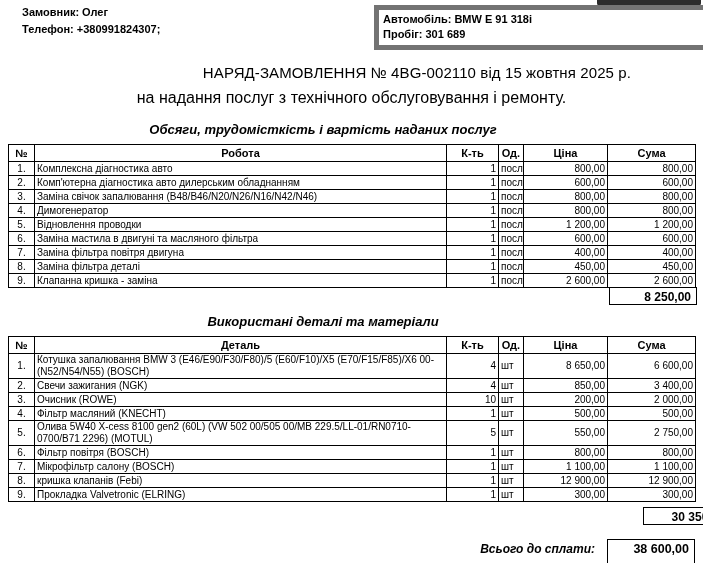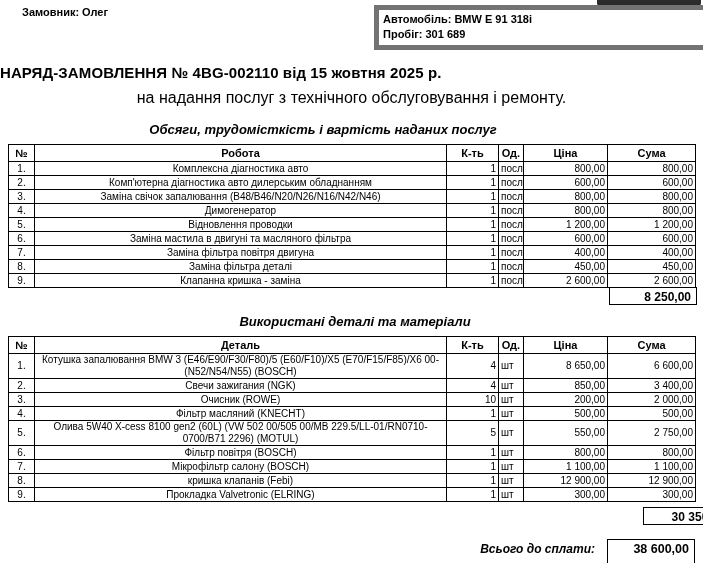--- a/index.html
+++ b/index.html
@@ -64,23 +64,23 @@
     display: flex;
   }
   .vehicle-vin { width: 160px; }
 
   
   .doc-title {
     position: absolute;
     top: 64px;
     left: 0;
     width: 631px;
-    text-align: left;
+    text-align: right;
     font-size: 15px;
-    font-weight: bold;
+    font-weight: normal;
     letter-spacing: 0.1px;
   }
   .doc-subtitle {
     position: absolute;
     top: 89px;
     left: 0;
     width: 703px;
     text-align: center;
     font-size: 16px;
   }
@@ -88,21 +88,21 @@
   
   .section-title {
     position: absolute;
     width: 646px;
     text-align: center;
     font-size: 13px;
     font-weight: bold;
     font-style: italic;
   }
   #services-title { top: 122px; }
-  #parts-title { top: 314px; padding-left: 32px; }
+  #parts-title { top: 314px; }
 
   
   table.grid {
     position: absolute;
     left: 8px;
     width: 687px;
     border-collapse: collapse;
     table-layout: fixed;
     font-size: 10px;
   }
@@ -113,21 +113,21 @@
     line-height: 12px;
     overflow: hidden;
   }
   table.grid th {
     text-align: center;
     font-weight: bold;
     font-size: 11px;
     height: 16px;
   }
   td.c-num { text-align: center; width: 26px; }
-  td.c-name { text-align: center; }
+  td.c-name { text-align: left; }
   td.c-qty  { text-align: right; padding-right: 3px; }
   td.c-unit { text-align: left; white-space: nowrap; padding-left: 1px; }
   td.c-price, td.c-sum { text-align: right; padding-right: 4px; }
 
   col.w-num   { width: 26px; }
   col.w-name  { width: 412px; }
   col.w-qty   { width: 52px; }
   col.w-unit  { width: 25px; }
   col.w-price { width: 84px; }
   col.w-sum   { width: 88px; }
@@ -173,20 +173,21 @@
 </style>
 </head>
 <body>
 
 <div class="top-cut-bar"></div>
 
 <div class="header-row">
 
   <div class="customer-block">
     <div class="customer-line">Замовник: Олег</div>
+    <div class="customer-line">Телефон: +380991824307;</div>
   </div>
 
   <div class="vehicle-box">
     <div>Автомобіль: BMW E 91 318i</div>
     <div class="vehicle-line2">
       <span>Пробіг: 301 689</span>
     </div>
   </div>
 
 </div>

